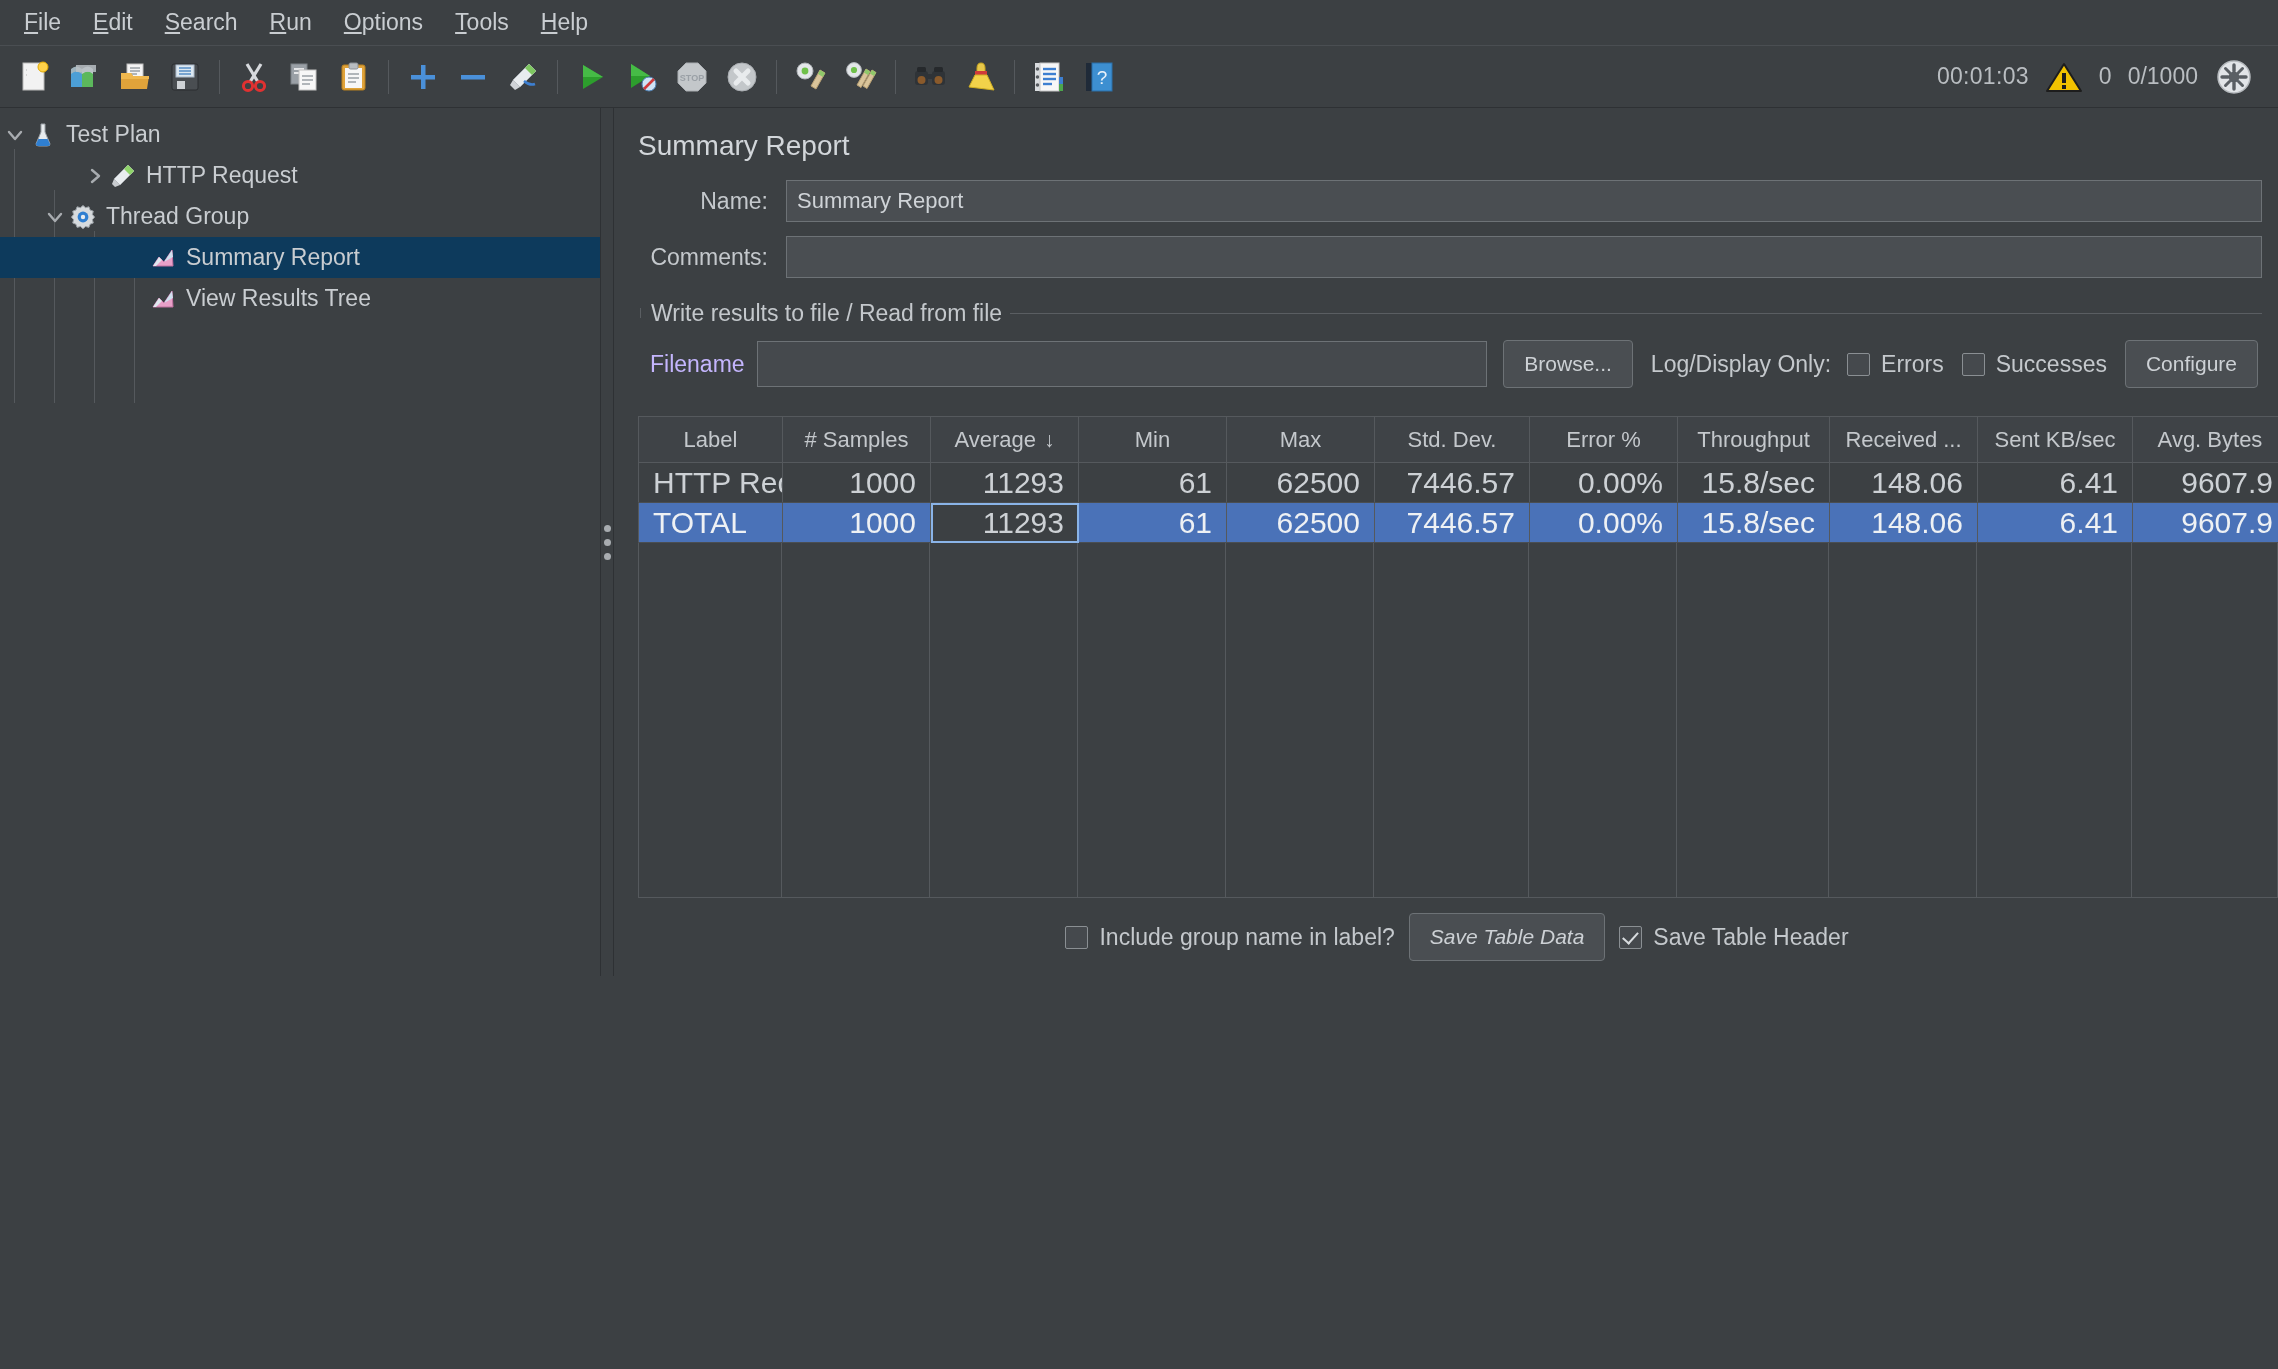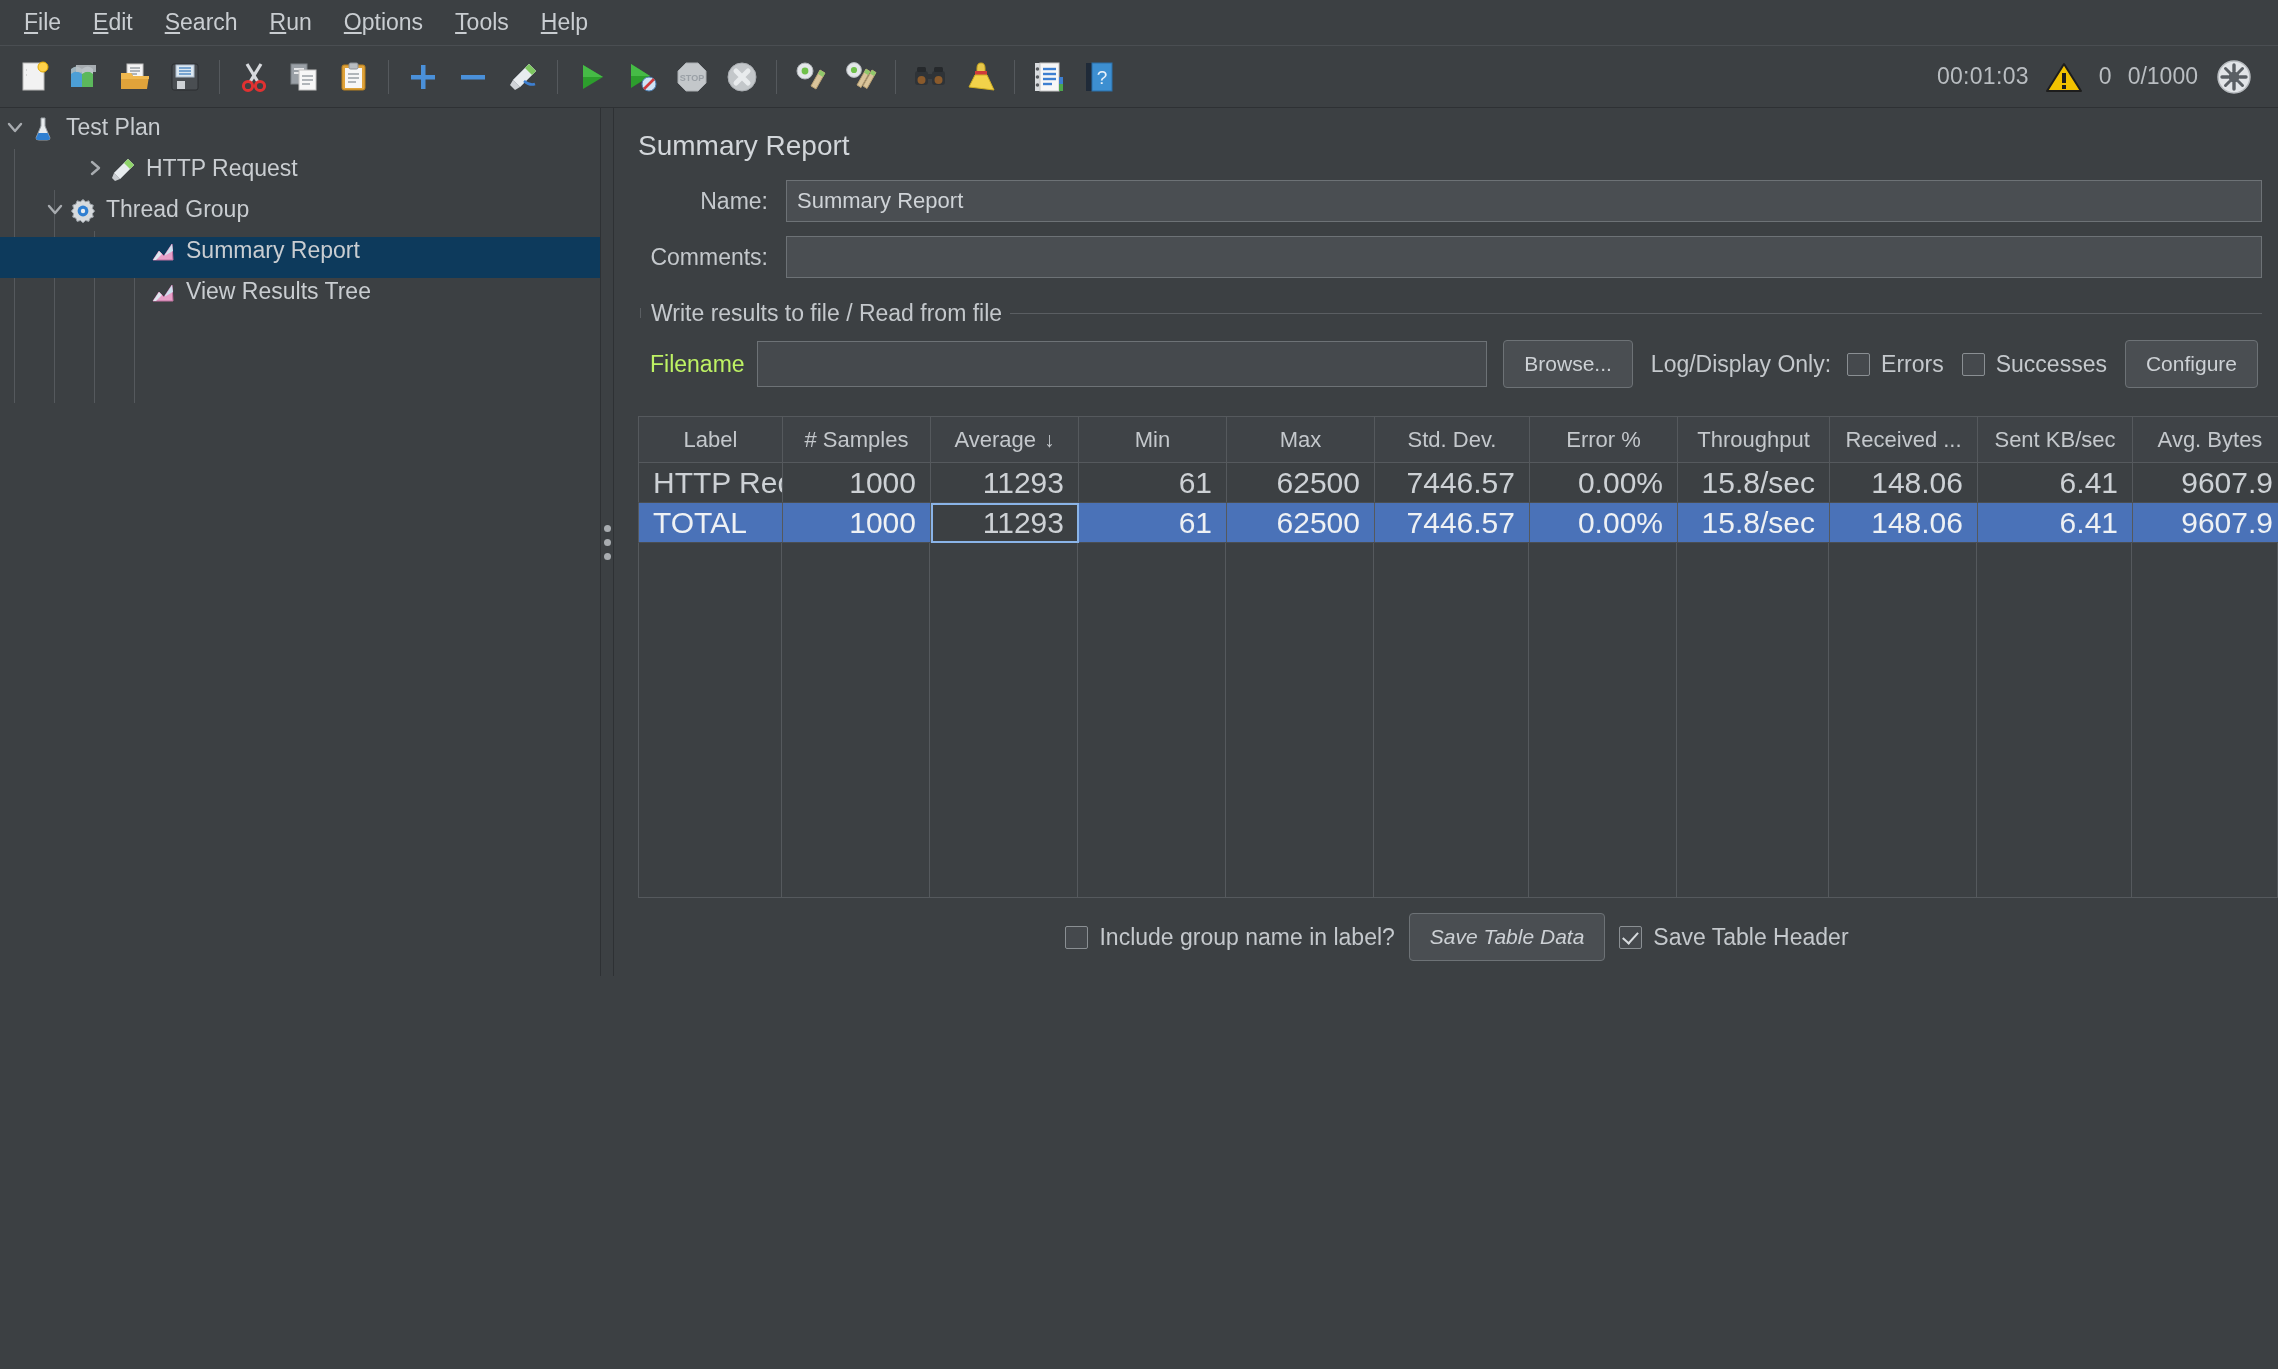--- a/index.html
+++ b/index.html
@@ -53,21 +53,21 @@
 
   
   .tree-panel {
     width: 600px; flex: 0 0 600px;
     background: #3c4043;
     padding-top: 6px;
     overflow: hidden;
     position: relative;
   }
   .tree-row {
-    height: 41px; display: flex; align-items: flex-start;
+    height: 41px; display: flex; align-items: center;
     cursor: default; position: relative; white-space: nowrap;
   }
   .tree-row.sel { background: #0d3a5c; }
   .tree-label { font-size: 23px; color: #c9cdd1; margin-left: 8px; }
   .twisty {
     width: 26px; height: 26px; display: flex; align-items: center;
     justify-content: center; flex: 0 0 26px; color: #9aa0a6; font-size: 17px;
   }
   .twisty svg { display: block; }
   .tnode-icon { width: 30px; height: 30px; flex: 0 0 30px; display: flex; align-items: center; justify-content: center; }
@@ -96,21 +96,21 @@
   }
 
   
   .groupbox { margin: 8px 2px 0 4px; padding: 0 0 14px 0; position: relative; margin-right: 16px; }
   .gb-legend-row { display: flex; align-items: center; height: 26px; }
   .gb-legend { font-size: 23px; color: #c4c8cc; padding: 0 8px 0 10px; white-space: nowrap; }
   .gb-line { flex: 1; height: 1px; background: #5a5e62; }
   .gb-tick { width: 1px; height: 10px; background: #5a5e62; }
   .gb-body { display: flex; align-items: center; padding: 14px 4px 0 10px; gap: 0; }
 
-  .fn-label { font-size: 23px; color: #bef264; margin-right: 12px; white-space: nowrap; }
+  .fn-label { font-size: 23px; color: #c4b5fd; margin-right: 12px; white-space: nowrap; }
   .fn-input { height: 46px; background: #45494d; border: 1px solid #6d7276; flex: 1; min-width: 0; }
   .btn {
     background: #4a4e52; border: 1px solid #6d7276; border-radius: 4px;
     color: #cdd1d5; font-size: 21px; font-family: "Liberation Sans", sans-serif;
     padding: 11px 20px; cursor: default; white-space: nowrap;
   }
   .ld-label { font-size: 23px; color: #c4c8cc; margin: 0 16px 0 18px; white-space: nowrap; }
   .cbwrap { display: flex; align-items: center; margin-right: 18px; white-space: nowrap; }
   .cb {
     width: 23px; height: 23px; background: #45494d;

